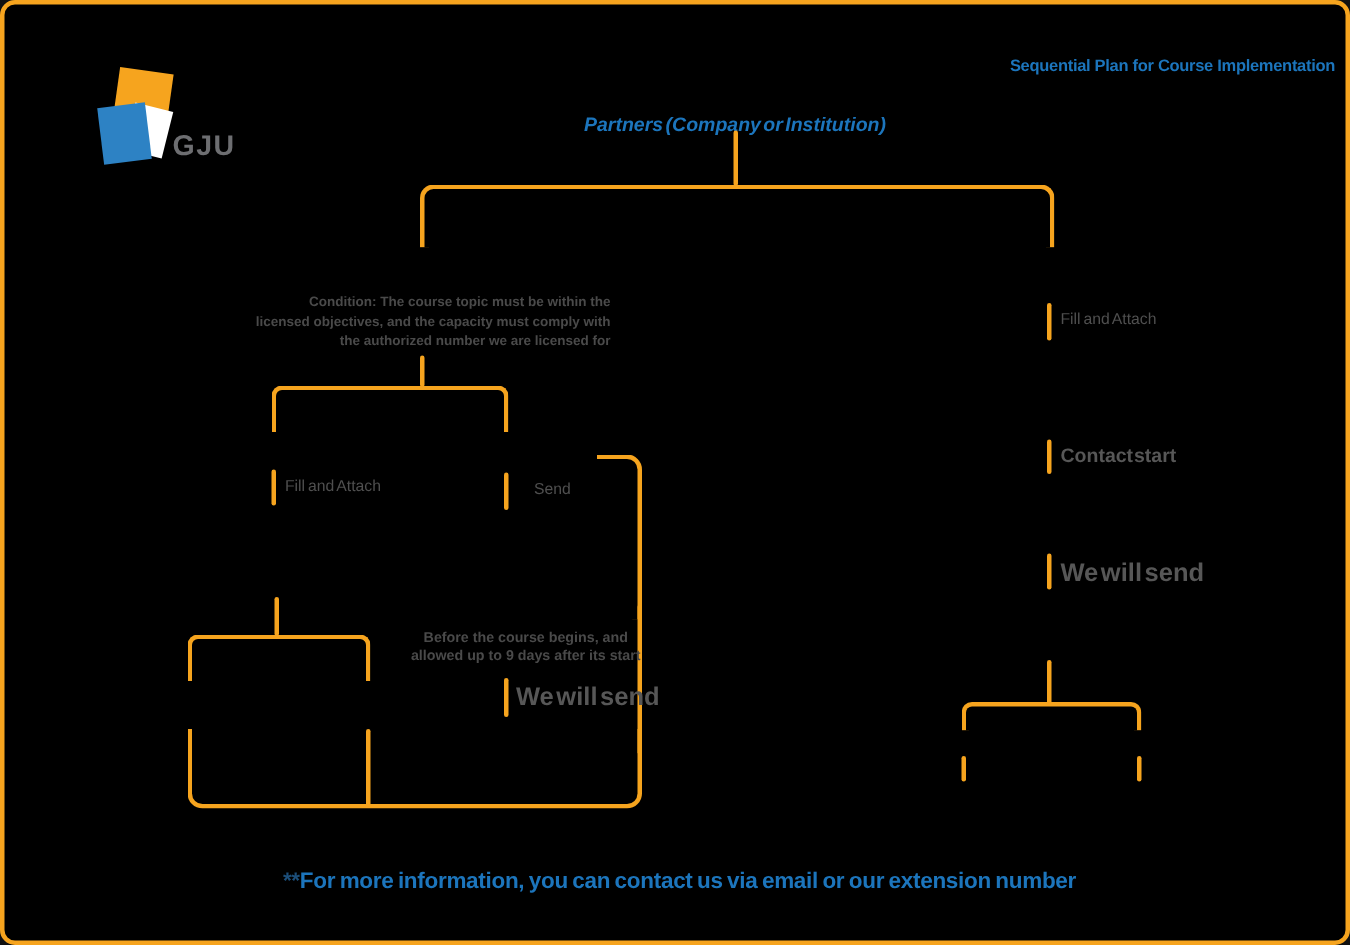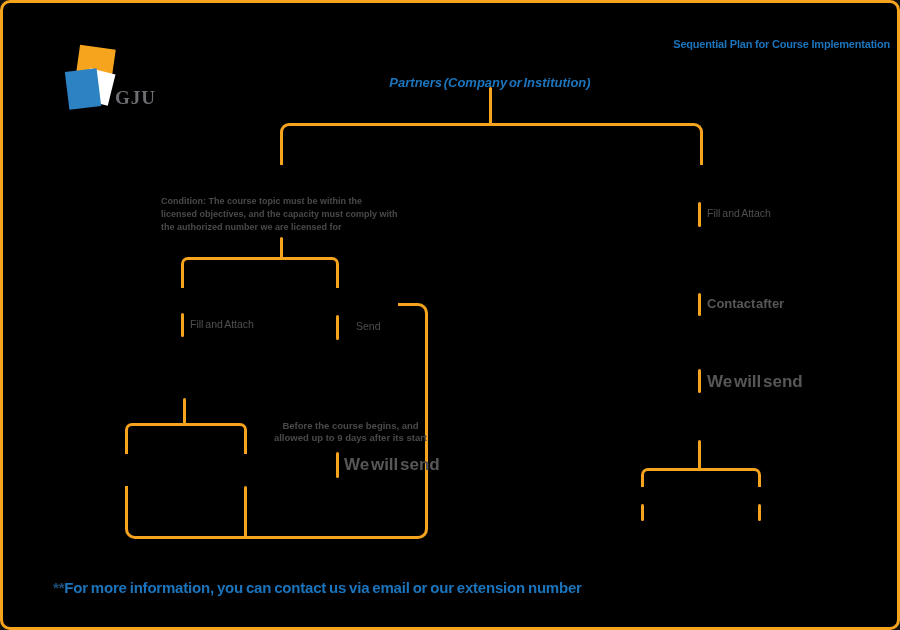--- a/index.html
+++ b/index.html
@@ -21,37 +21,37 @@
   .bracket{position:absolute;border:3px solid var(--orange);border-bottom:none;
     border-radius:8px 8px 0 0;background:transparent;box-sizing:border-box;}
   .loop-top{position:absolute;border-top:3px solid var(--orange);border-right:3px solid var(--orange);
     border-radius:0 10px 0 0;box-sizing:border-box;}
   .loop-bottom{position:absolute;border-left:3px solid var(--orange);border-right:3px solid var(--orange);
     border-bottom:3px solid var(--orange);border-radius:0 0 10px 10px;box-sizing:border-box;}
   .title{position:absolute;left:87px;top:35px;width:800px;text-align:right;
     color:var(--blue);font-size:11px;font-weight:bold;letter-spacing:-0.2px;}
   .subtitle{position:absolute;left:87px;top:72px;width:800px;text-align:center;
     color:var(--blue);font-size:13px;font-weight:bold;word-spacing:-2px;font-style:italic;}
-  .cond{position:absolute;left:158px;top:192px;width:246px;text-align:left;
+  .cond{position:absolute;left:158px;top:192px;width:246px;text-align:right;
     color:#4A4A4A;font-size:9px;line-height:13px;white-space:pre-line;font-weight:bold;}
   .note{position:absolute;left:245px;top:417px;width:205px;text-align:center;
     color:#4A4A4A;font-size:9.5px;line-height:12px;white-space:pre-line;font-weight:bold;}
   .lbl-sm{position:absolute;color:var(--gray);font-size:10.5px;font-weight:normal;word-spacing:-1px;}
   .lbl-lg{position:absolute;color:var(--gray-big);font-size:17px;font-weight:bold;word-spacing:-3px;}
-  .footer{position:absolute;left:50px;top:576px;width:800px;text-align:left;
+  .footer{position:absolute;left:50px;top:576px;width:800px;text-align:center;
     font-size:15px;font-weight:bold;letter-spacing:-0.2px;word-spacing:-1px;}
   .footer .stars{color:var(--navy);}
   .footer .ftxt{color:var(--blue);}
   .logo{position:absolute;left:60px;top:40px;width:120px;height:75px;}
   .sq{position:absolute;}
   .sq-orange{left:14px;top:4px;width:36px;height:42px;background:var(--orange);transform:rotate(8deg);z-index:1;}
   .sq-white{left:23px;top:28px;width:26px;height:32px;background:#ffffff;transform:rotate(14deg);z-index:2;}
   .sq-blue{left:4px;top:27px;width:32px;height:38px;background:var(--logo-blue);transform:rotate(-7deg);z-index:3;}
   .gju{position:absolute;left:52px;top:44px;color:var(--logo-gray);font-size:19px;
-    font-weight:bold;letter-spacing:1px;z-index:4;font-family:Liberation Serif, serif;}
+    font-weight:bold;letter-spacing:1px;z-index:4;}
 </style>
 </head>
 <body>
 
 <div id="canvas">
 
   <div class="logo">
     <div class="sq sq-orange"></div>
     <div class="sq sq-white"></div>
     <div class="sq sq-blue"></div>
@@ -84,21 +84,21 @@
   <div class="v-line" style="left:241px;top:483px;height:52px;"></div>
 
   <div class="note">Before the course begins, and
 allowed up to 9 days after its start</div>
   <div class="v-line" style="left:333px;top:449px;height:26px;"></div>
   <div class="lbl-lg" style="left:341px;top:452px;">We will send</div>
 
   <div class="v-line" style="left:695px;top:199px;height:25px;"></div>
   <div class="lbl-sm" style="left:704px;top:204px;">Fill and Attach</div>
   <div class="v-line" style="left:695px;top:290px;height:23px;"></div>
-  <div class="lbl-lg" style="left:704px;top:293px;font-size:13px;">Contact after</div>
+  <div class="lbl-lg" style="left:704px;top:293px;font-size:13px;">Contact start</div>
   <div class="v-line" style="left:695px;top:366px;height:24px;"></div>
   <div class="lbl-lg" style="left:704px;top:369px;">We will send</div>
 
   <div class="v-line" style="left:695px;top:437px;height:29px;"></div>
   <div class="bracket" style="left:638px;top:465px;width:120px;height:19px;border-radius:7px 7px 0 0;"></div>
   <div class="v-line" style="left:638px;top:501px;height:17px;"></div>
   <div class="v-line" style="left:755px;top:501px;height:17px;"></div>
 
   <div class="footer">
     <span class="stars">**</span><span class="ftxt">For more information, you can contact us via email or our extension number</span>

